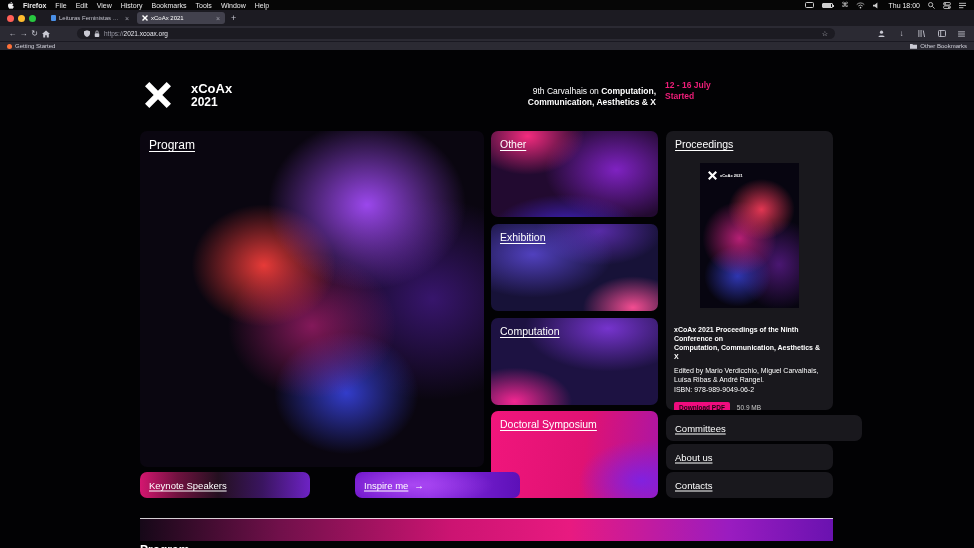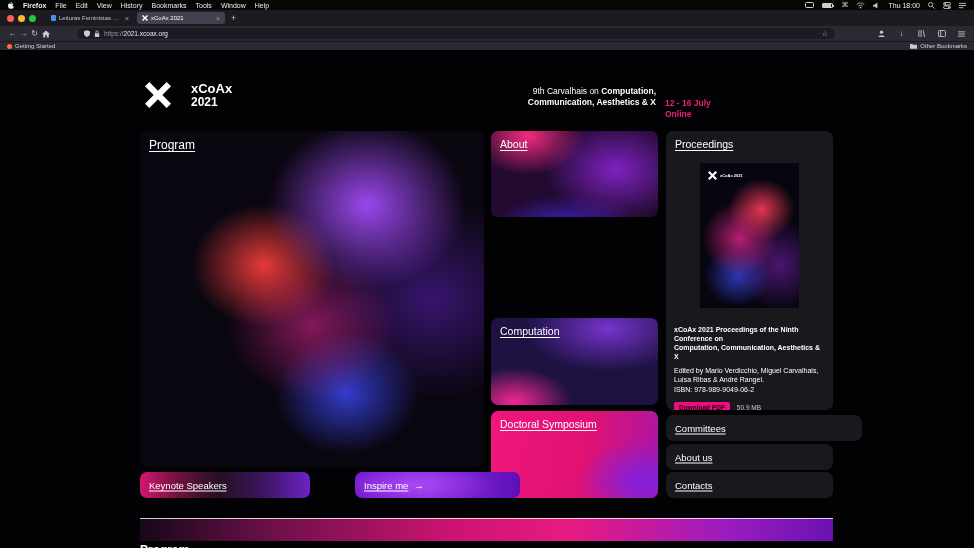--- a/index.html
+++ b/index.html
@@ -51,21 +51,21 @@
   
   .content { position:relative; height:498px; background:#020204; overflow:hidden; }
 
   .logo-block { position:absolute; left:145px; top:32px; display:flex; align-items:center; gap:20px; }
   .logo-text { color:#fff; font-weight:bold; line-height:1.02; }
   .logo-title { font-size:13px; }
   .logo-year  { font-size:12px; }
 
   .tagline { position:absolute; top:36px; right:318px; text-align:right;
              font-size:8.5px; line-height:1.25; color:#fff; }
-  .dates { position:absolute; left:665px; top:48px; font-size:8.5px; line-height:1.25;
+  .dates { position:absolute; left:665px; top:30px; font-size:8.5px; line-height:1.25;
            color:#ee1e79; font-weight:bold; }
 
   .card { position:absolute; border-radius:7px; overflow:hidden; cursor:pointer; }
   .card-title { position:absolute; top:7px; left:9px; color:#fff; text-decoration:underline;
                 text-underline-offset:2px; }
   .t-lg { font-size:12px; }
   .t-md { font-size:10.5px; }
   .small .card-title { top:50%; transform:translateY(-50%); font-size:9.5px; }
   .dark { background:#19181d; }
 
@@ -288,31 +288,34 @@
       </span>
     </div>
 
     <div class="tagline">
       <span>9th Carvalhais on </span><b>Computation,</b><br>
       <b>Communication, Aesthetics &amp; X</b>
     </div>
 
     <div class="dates">
       <span style="display:block;">12 - 16 July</span>
-      <span style="display:block;">Online</span>
+      <span style="display:block;">Started</span>
     </div>
 
     <div class="card g-program" style="left:140px;top:81px;width:344px;height:336px;">
       <span class="card-title t-lg">Program</span>
     </div>
 
     <div class="card g-papers" style="left:491px;top:81px;width:167px;height:86px;">
-      <span class="card-title t-md">About</span>
-    </div>
-
+      <span class="card-title t-md">Other</span>
+    </div>
+
+    <div class="card g-exhibition" style="left:491px;top:174px;width:167px;height:87px;">
+      <span class="card-title t-md">Exhibition</span>
+    </div>
 
     <div class="card g-performances" style="left:491px;top:268px;width:167px;height:87px;">
       <span class="card-title t-md">Computation</span>
     </div>
 
     <div class="card g-doctoral" style="left:491px;top:361px;width:167px;height:87px;">
       <span class="card-title t-md">Doctoral Symposium</span>
     </div>
 
     <div class="card dark" style="left:666px;top:81px;width:167px;height:279px;">

